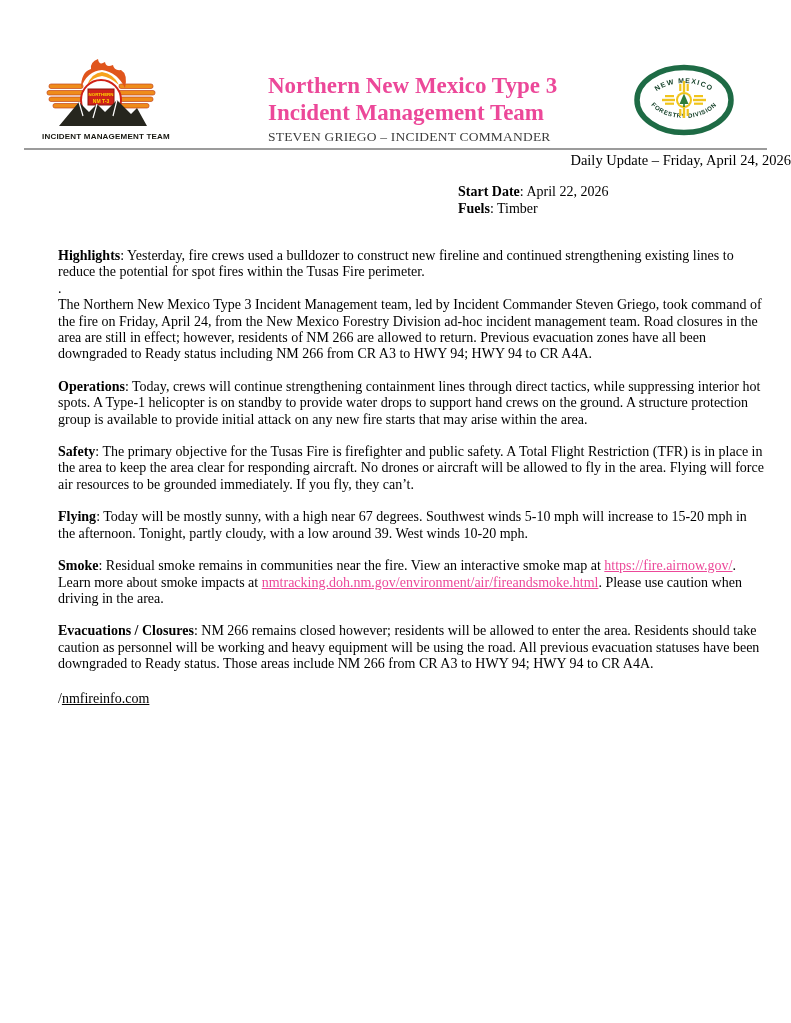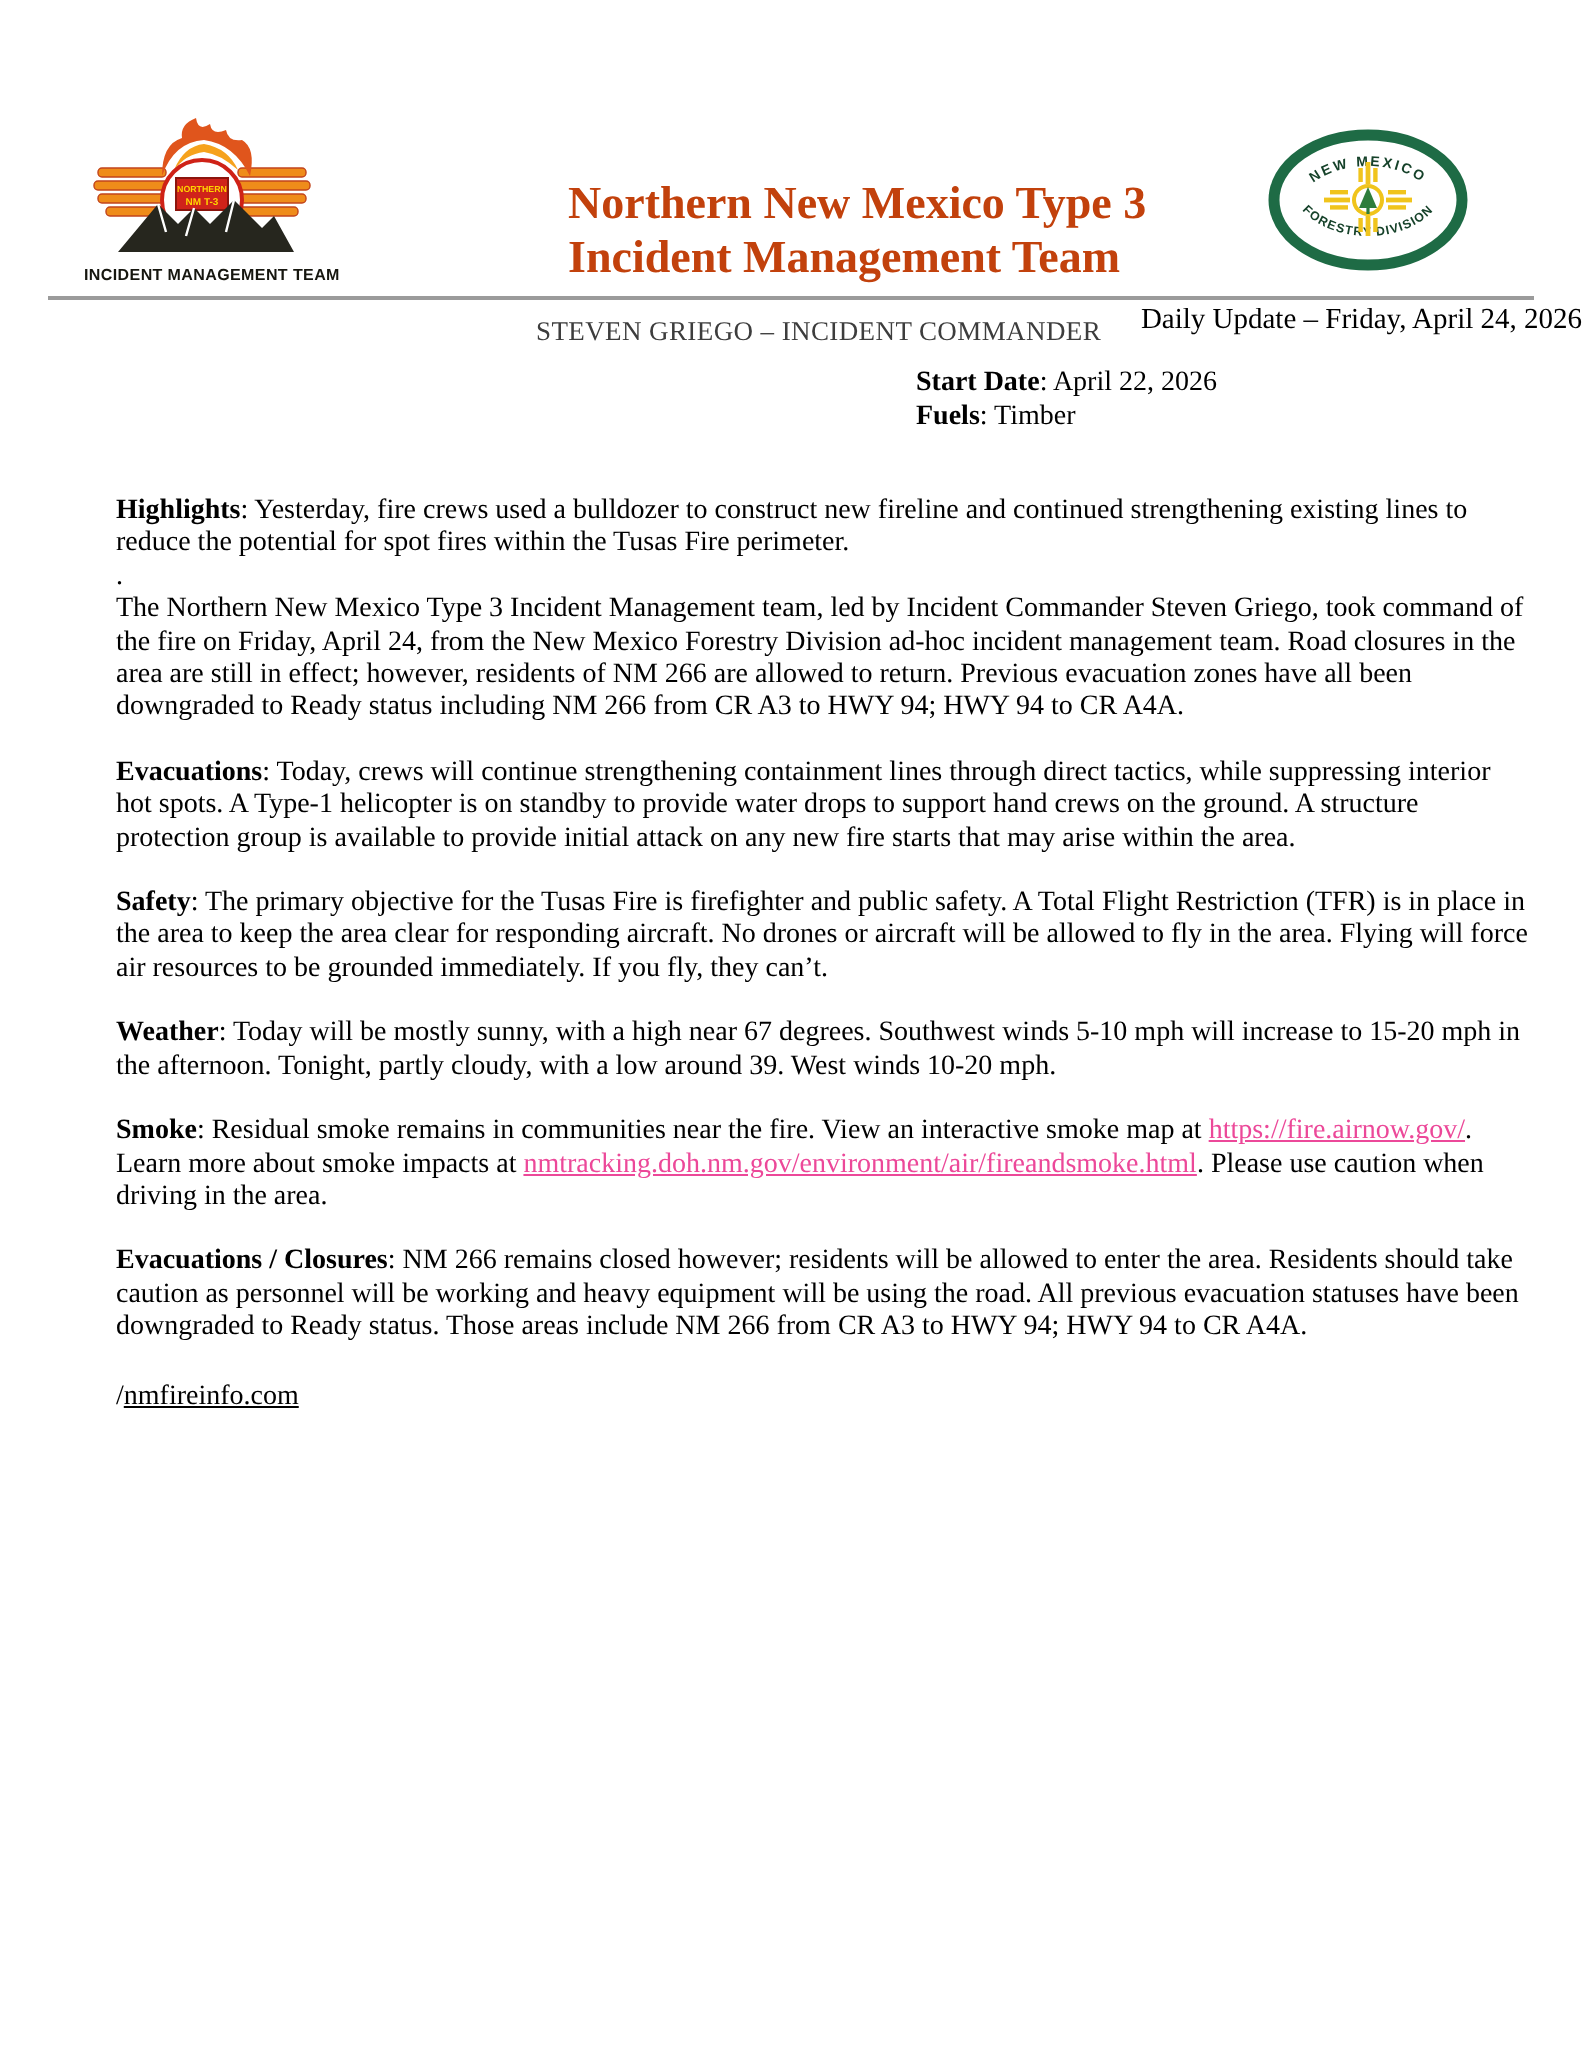--- a/index.html
+++ b/index.html
@@ -8,21 +8,21 @@
     font-family:"Liberation Serif", serif; color:#000; overflow:hidden;
   }
 
   
   .logo-left { position:absolute; left:42px; top:58px; width:118px; text-align:center; }
   .imt-banner {
     font-family:"Liberation Sans", sans-serif; font-weight:bold; font-size:8px;
     letter-spacing:0.2px; color:#16160f; margin-top:-2px; white-space:nowrap;
   }
   .title-block { position:absolute; left:268px; top:72px; width:360px; }
-  .doc-title { margin:16px; font-size:23px; line-height:27px; font-weight:bold; color:#c2410c; }
+  .doc-title { margin:0; font-size:23px; line-height:27px; font-weight:bold; color:#ec4899; }
   .doc-subtitle { font-size:13.5px; color:#3d3d3d; margin-top:3px; letter-spacing:0.2px; }
   .logo-right { position:absolute; left:634px; top:64px; width:100px; }
 
   .divider { position:absolute; top:148px; left:24px; width:743px; height:0; border:none; border-top:2px solid #9b9b9b; margin:0; }
   .date-line { position:absolute; top:152px; left:0; width:791px; text-align:right; font-size:14.5px; }
 
   
   .info-left  { position:absolute; top:184px; left:90px;  font-size:14px; line-height:16.8px; }
   .info-right { position:absolute; top:184px; left:458px; font-size:14px; line-height:16.8px; }
   .lbl { font-weight:bold; }
@@ -117,25 +117,25 @@
   <div class="info-right">
     <div><span class="lbl">Start Date</span><span>: </span><span>April 22, 2026</span></div>
     <div><span class="lbl">Fuels</span><span>: </span><span>Timber</span></div>
   </div>
 
   <div class="main">
     <p class="tight"><span class="lbl">Highlights</span><span>: Yesterday, fire crews used a bulldozer to construct new fireline and continued strengthening existing lines to reduce the potential for spot fires within the Tusas Fire perimeter.</span></p>
     <p class="tight">.</p>
     <p>The Northern New Mexico Type 3 Incident Management team, led by Incident Commander Steven Griego, took command of the fire on Friday, April 24, from the New Mexico Forestry Division ad-hoc incident management team. Road closures in the area are still in effect; however, residents of NM 266 are allowed to return. Previous evacuation zones have all been downgraded to Ready status including NM 266 from CR A3 to HWY 94; HWY 94 to CR A4A.</p>
 
-    <p><span class="lbl">Evacuations</span><span>: Today, crews will continue strengthening containment lines through direct tactics, while suppressing interior hot spots. A Type-1 helicopter is on standby to provide water drops to support hand crews on the ground. A structure protection group is available to provide initial attack on any new fire starts that may arise within the area.</span></p>
+    <p><span class="lbl">Operations</span><span>: Today, crews will continue strengthening containment lines through direct tactics, while suppressing interior hot spots. A Type-1 helicopter is on standby to provide water drops to support hand crews on the ground. A structure protection group is available to provide initial attack on any new fire starts that may arise within the area.</span></p>
 
     <p><span class="lbl">Safety</span><span>: The primary objective for the Tusas Fire is firefighter and public safety. A Total Flight Restriction (TFR) is in place in the area to keep the area clear for responding aircraft. No drones or aircraft will be allowed to fly in the area. Flying will force air resources to be grounded immediately. If you fly, they can’t.</span></p>
 
-    <p><span class="lbl">Weather</span><span>: Today will be mostly sunny, with a high near 67 degrees. Southwest winds 5-10 mph will increase to 15-20 mph in the afternoon. Tonight, partly cloudy, with a low around 39. West winds 10-20 mph.</span></p>
+    <p><span class="lbl">Flying</span><span>: Today will be mostly sunny, with a high near 67 degrees. Southwest winds 5-10 mph will increase to 15-20 mph in the afternoon. Tonight, partly cloudy, with a low around 39. West winds 10-20 mph.</span></p>
 
     <p><span class="lbl">Smoke</span><span>: Residual smoke remains in communities near the fire. View an interactive smoke map at </span><a class="link">https://fire.airnow.gov/</a><span>. Learn more about smoke impacts at </span><a class="link">nmtracking.doh.nm.gov/environment/air/fireandsmoke.html</a><span>. Please use caution when driving in the area.</span></p>
 
     <p><span class="lbl">Evacuations / Closures</span><span>: NM 266 remains closed however; residents will be allowed to enter the area. Residents should take caution as personnel will be working and heavy equipment will be using the road. All previous evacuation statuses have been downgraded to Ready status. Those areas include NM 266 from CR A3 to HWY 94; HWY 94 to CR A4A.</span></p>
 
     <div class="footer-block">
       <p class="footer-line"><span>/</span><a class="ulink">nmfireinfo.com</a></p>
     </div>
   </div>
 

